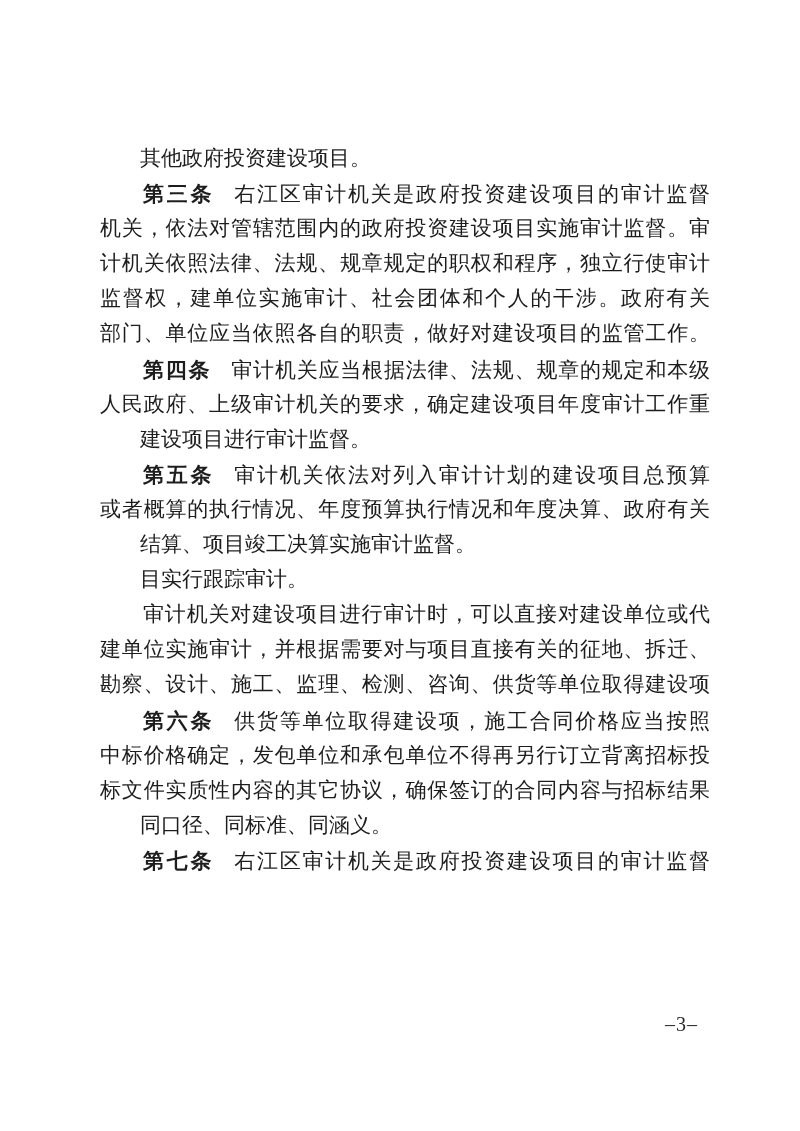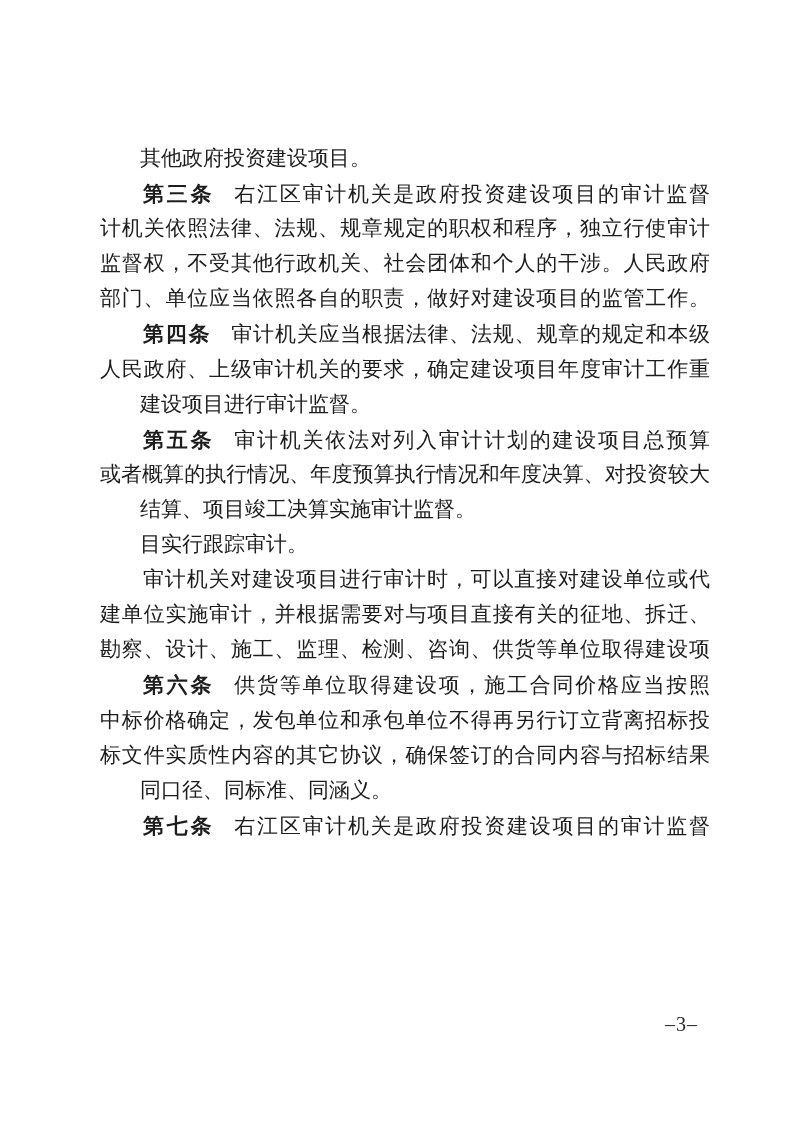--- a/index.html
+++ b/index.html
@@ -49,28 +49,29 @@
     color:#2a2a2a;
   }
 </style>
 </head>
 <body>
 
 <div class="page">
   <div class="doc-body">
       <div class="line no-just"><span>其他政府投资建设项目。</span></div>
       <div class="line indent"><b class="art">第三条</b><span>右江区审计机关是政府投资建设项目的审计监督</span></div>
+      <div class="line"><span>机关，依法对管辖范围内的政府投资建设项目实施审计监督。审</span></div>
       <div class="line"><span>计机关依照法律、法规、规章规定的职权和程序，独立行使审计</span></div>
-      <div class="line"><span>监督权，不受其他行政机关、社会团体和个人的干涉。人民政府</span></div>
+      <div class="line"><span>监督权，建单位实施审计、社会团体和个人的干涉。政府有关</span></div>
       <div class="line"><span>部门、单位应当依照各自的职责，做好对建设项目的监管工作。</span></div>
       <div class="line indent"><b class="art">第四条</b><span>审计机关应当根据法律、法规、规章的规定和本级</span></div>
       <div class="line"><span>人民政府、上级审计机关的要求，确定建设项目年度审计工作重</span></div>
       <div class="line no-just"><span>建设项目进行审计监督。</span></div>
       <div class="line indent"><b class="art">第五条</b><span>审计机关依法对列入审计计划的建设项目总预算</span></div>
-      <div class="line"><span>或者概算的执行情况、年度预算执行情况和年度决算、对投资较大</span></div>
+      <div class="line"><span>或者概算的执行情况、年度预算执行情况和年度决算、政府有关</span></div>
       <div class="line no-just"><span>结算、项目竣工决算实施审计监督。</span></div>
       <div class="line no-just"><span>目实行跟踪审计。</span></div>
       <div class="line indent"><span>审计机关对建设项目进行审计时，可以直接对建设单位或代</span></div>
       <div class="line"><span>建单位实施审计，并根据需要对与项目直接有关的征地、拆迁、</span></div>
       <div class="line"><span>勘察、设计、施工、监理、检测、咨询、供货等单位取得建设项</span></div>
       <div class="line indent"><b class="art">第六条</b><span>供货等单位取得建设项，施工合同价格应当按照</span></div>
       <div class="line"><span>中标价格确定，发包单位和承包单位不得再另行订立背离招标投</span></div>
       <div class="line"><span>标文件实质性内容的其它协议，确保签订的合同内容与招标结果</span></div>
       <div class="line no-just"><span>同口径、同标准、同涵义。</span></div>
       <div class="line indent"><b class="art">第七条</b><span>右江区审计机关是政府投资建设项目的审计监督</span></div>

